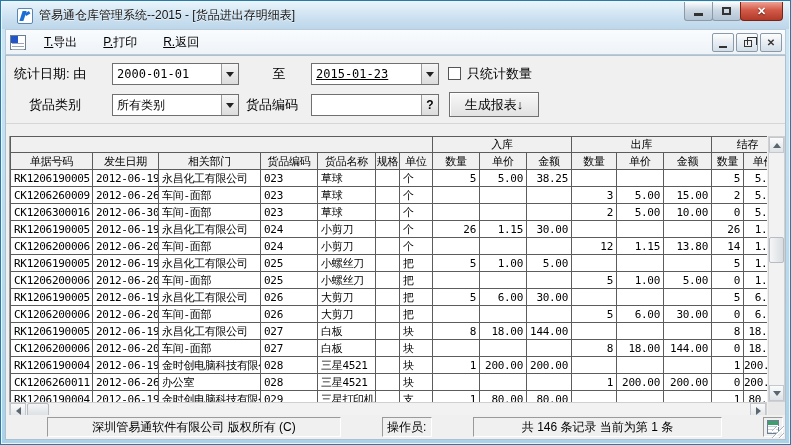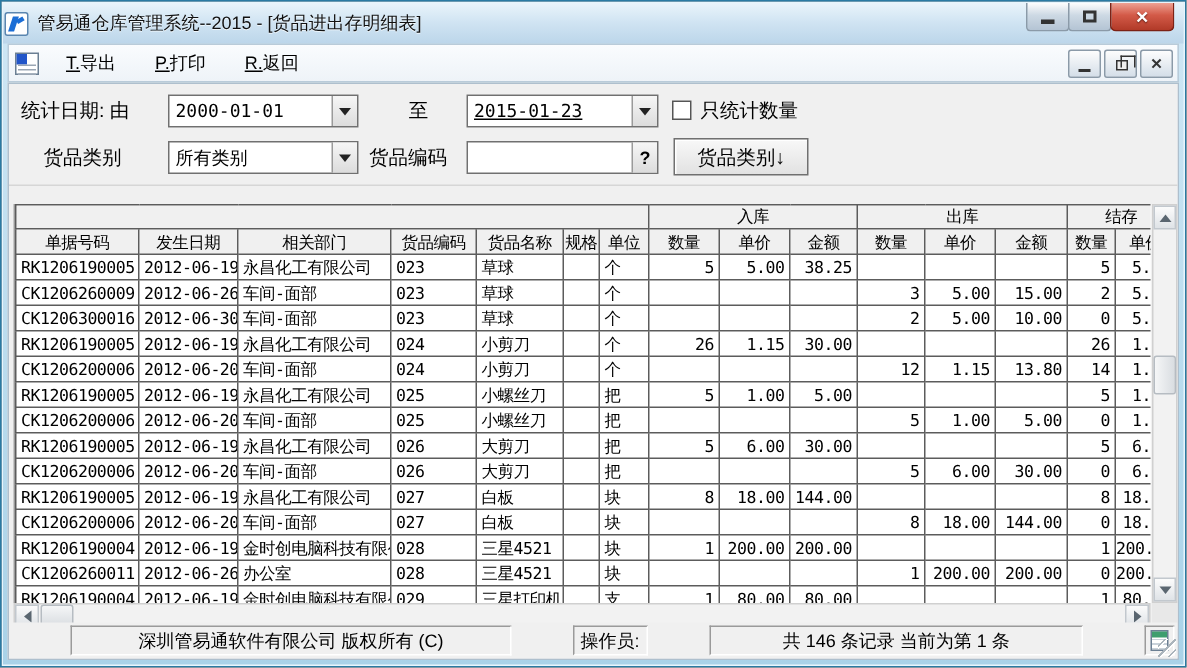--- a/index.html
+++ b/index.html
@@ -11,21 +11,21 @@
     background:linear-gradient(#cfe7f5,#a9d2e8);
     border:1px solid #2a7aa3;
     box-shadow:inset 0 0 0 1px #e8f5fc;
     overflow:hidden;
   }
 
   
   .titlebar {
     position:absolute; top:1px; left:1px; right:1px; height:27px;
     background:linear-gradient(#e9f4fb, #cfe3f2 50%, #bcd6ea);
-    display:flex; align-items:center; padding-left:1px;
+    display:flex; align-items:center; padding-left:15px;
   }
   .app-icon { width:16px; height:16px; margin-right:6px; position:relative;
     background:#fff; border:1px solid #5a86b0; border-radius:2px; }
   .app-icon::before { content:""; position:absolute; left:3px; top:2px; width:4px; height:10px;
     background:#1b6ed6; transform:skewX(-18deg); }
   .app-icon::after { content:""; position:absolute; right:2px; top:3px; width:5px; height:3px;
     background:#1b6ed6; transform:rotate(-30deg); }
   .title-text { font-size:12px; color:#111; text-shadow:0 1px 0 rgba(255,255,255,.7); }
 
   .winbtns { position:absolute; top:0; right:6px; display:flex; }
@@ -197,21 +197,21 @@
         <span class="cval" style="font-family:'Liberation Sans',sans-serif;">所有类别</span>
         <span class="cbtn">
             <span class="arrow-down"></span>
           </span>
       </div>
       <span class="flabel" style="left:240px; top:38px;">货品编码</span>
       <div class="editbox" style="left:305px; top:38px; width:128px;">
         <span class="eval"></span>
         <span class="qbtn">?</span>
       </div>
-      <div class="push-btn" style="left:443px; top:36px; width:90px;">货品类别↓</div>
+      <div class="push-btn" style="left:443px; top:36px; width:90px;">生成报表↓</div>
     </div>
 
     <div class="grid-area">
       <div class="grid-clip">
         <table class="grid">
           <colgroup id="grid-cols">
               <col style="width: 82px;">
               <col style="width: 66px;">
               <col style="width: 102px;">
               <col style="width: 57px;">

